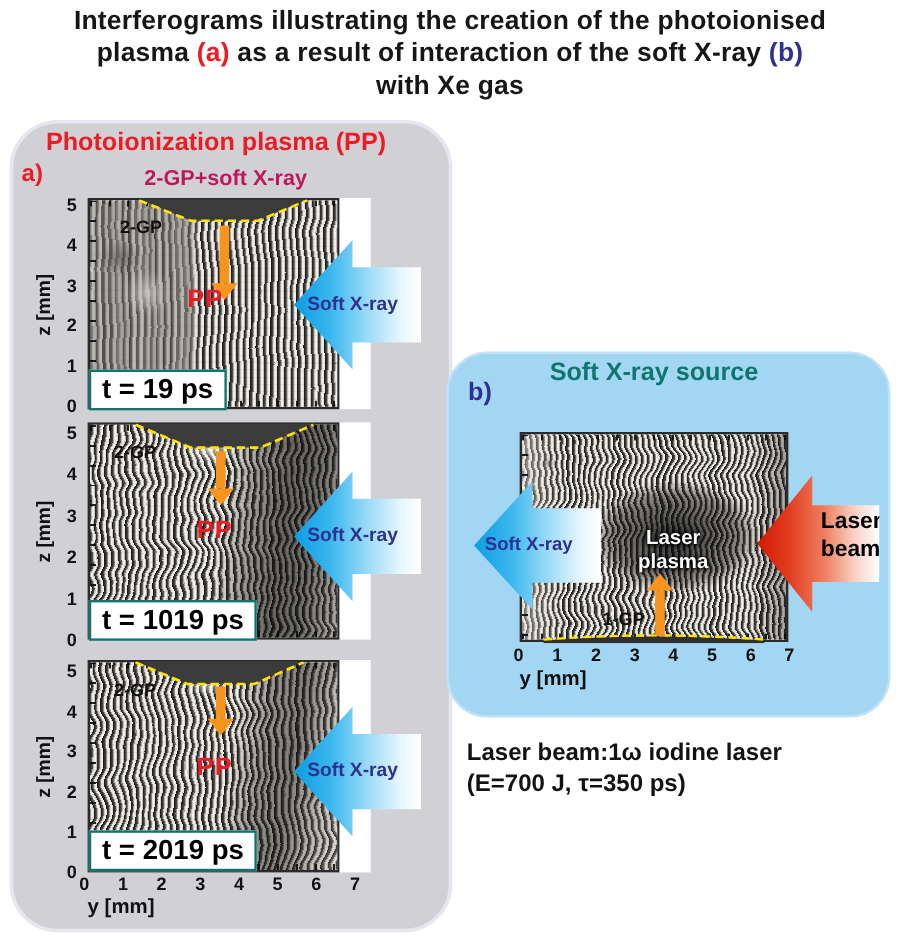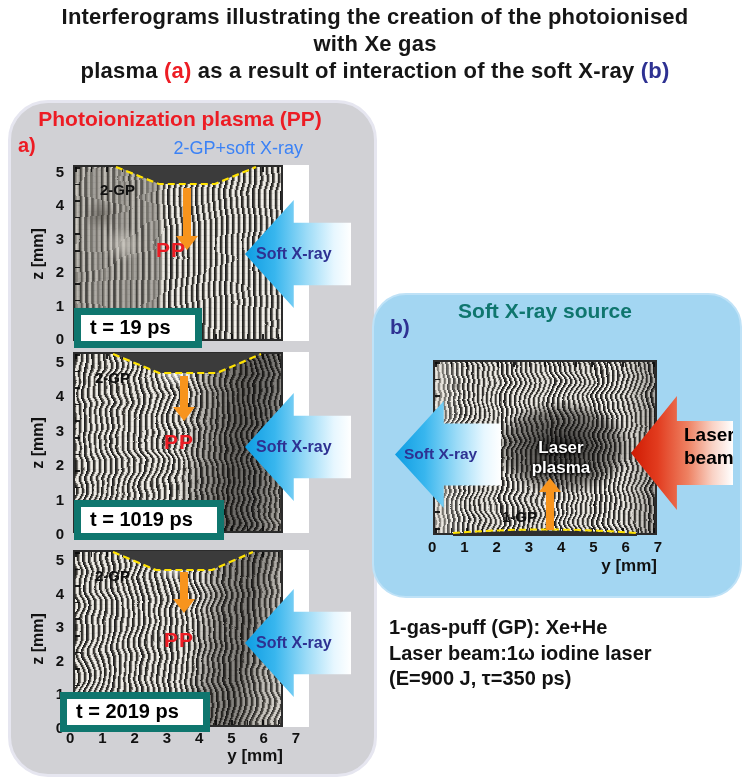--- a/index.html
+++ b/index.html
@@ -14,21 +14,21 @@
              line-height:27px;color:#161616;letter-spacing:.2px;}
 
   
   .panel-a{left:8px;top:100px;width:369px;height:677px;background:#d1d1d5;
            border-radius:40px;border:3px solid #e6e6f0;box-sizing:border-box;z-index:1;}
   .panel-b{left:372px;top:293px;width:370px;height:305px;background:#a3d6f2;
            border-radius:34px;border:2px solid #bfe2f7;box-sizing:border-box;z-index:1;}
 
   .pa-title{left:10px;top:107px;width:340px;text-align:center;font-size:21px;font-weight:bold;color:#ed1c24;z-index:3;}
   .pa-label{left:18px;top:134px;font-size:20px;font-weight:bold;color:#ed1c24;z-index:3;}
-  .pa-sub{left:73px;top:138px;width:230px;text-align:right;font-size:18px;font-weight:normal;color:#3b82f6;z-index:3;}
+  .pa-sub{left:73px;top:138px;width:230px;text-align:center;font-size:18px;font-weight:bold;color:#be185d;z-index:3;}
 
   .pb-title{left:403px;top:299px;width:284px;text-align:center;font-size:21px;font-weight:bold;color:#0f766e;z-index:3;}
   .pb-label{left:390px;top:315px;font-size:21px;font-weight:bold;color:#2e3192;z-index:3;}
   .pb-sub{left:433px;top:328px;width:224px;text-align:center;font-size:18px;font-weight:bold;color:#111;z-index:3;}
 
   
   .frame{position:absolute;overflow:hidden;border:2px solid #2b2b2b;box-sizing:border-box;
          background:#eceae4;z-index:2;}
   .fringes{position:absolute;left:-12px;top:-12px;right:-12px;bottom:-12px;
     background-color:#ece9e2;
@@ -72,27 +72,27 @@
   .tickT{position:absolute;left:0;right:0;top:0;height:5px;
     background:repeating-linear-gradient(to right, rgba(10,10,10,.9) 0 1.6px, rgba(0,0,0,0) 1.6px 15.6px);}
   .wstrip{background:#fff;z-index:2;}
 
   
   .zlab{width:160px;height:18px;text-align:center;transform:rotate(-90deg);
         font-size:16px;font-weight:bold;color:#111;z-index:3;}
   .zticks{width:20px;display:flex;flex-direction:column;justify-content:space-between;
           align-items:flex-end;font-size:15px;font-weight:bold;z-index:3;}
   .xticks{display:flex;justify-content:space-between;font-size:15px;font-weight:bold;z-index:3;}
-  .xlab{text-align:right;font-size:17px;font-weight:bold;z-index:3;}
+  .xlab{text-align:left;font-size:17px;font-weight:bold;z-index:3;}
 
   
   .lbl-gp{font-size:15px;font-weight:bold;color:#101010;z-index:4;}
   .lbl-pp{font-size:21px;font-weight:bold;color:#ed1c24;letter-spacing:1px;z-index:4;}
-  .tbox{background:#fff;border:7px solid #0f766e;color:#000;font-size:20px;font-weight:bold;
-        padding:1px 24px 2px 9px;z-index:4;white-space:nowrap;}
+  .tbox{background:#fff;border:2px solid #0f766e;color:#000;font-size:23px;font-weight:bold;
+        padding:1px 9px 2px 9px;z-index:4;white-space:nowrap;}
   .lplasma{width:80px;text-align:center;color:#fff;font-size:17px;font-weight:bold;line-height:20px;
            text-shadow:0 0 5px #000,0 0 2px #000,0 1px 3px #000;z-index:4;}
 
   
   .xarrow{width:106px;height:108px;z-index:4;
     clip-path:polygon(0 50%, 46% 0, 46% 21%, 100% 21%, 100% 79%, 46% 79%, 46% 100%);
     background:linear-gradient(90deg,#0d9ce2 0%,#38b6ee 28%,#9bdbf7 58%,#e7f7ff 84%,#ffffff 100%);}
   .xarrow .alab{position:absolute;left:11px;top:45px;font-size:16px;font-weight:bold;
                 color:#2e3192;white-space:nowrap;}
   .larrow{width:102px;height:114px;z-index:4;
@@ -133,22 +133,22 @@
       </filter>
       <filter id="wavyb" x="-10%" y="-10%" width="120%" height="120%">
         <feTurbulence type="fractalNoise" baseFrequency="0.012 0.05" numOctaves="2" seed="5" result="n"></feTurbulence>
         <feDisplacementMap in="SourceGraphic" in2="n" scale="14" xChannelSelector="R" yChannelSelector="G"></feDisplacementMap>
       </filter>
     </defs>
   </svg>
 
   <div class="abs fig-title">
     <div><span>Interferograms illustrating the creation of the photoionised</span></div>
+    <div><span>plasma </span><span class="red">(a)</span><span> as a result of interaction of the soft X-ray </span><span class="navy">(b)</span></div>
     <div><span>with Xe gas</span></div>
-    <div><span>plasma </span><span class="red">(a)</span><span> as a result of interaction of the soft X-ray </span><span class="navy">(b)</span></div>
   </div>
 
   <div class="abs panel-a"></div>
   <div class="abs pa-title">Photoionization plasma (PP)</div>
   <div class="abs pa-label">a)</div>
   <div class="abs pa-sub">2-GP+soft X-ray</div>
 
   <div class="frame" style="left:73px;top:165px;width:210px;height:176px;">
     <div class="fringes w1"></div>
     <div class="ovl blur-left"></div>
@@ -227,21 +227,21 @@
   </svg>
   <div class="abs lbl-gp" style="left:95px;top:567px;">2-GP</div>
   <div class="abs oarrow" style="left:173px;top:572px;">
     <div class="shaft" style="top:0;height:27px;"></div>
       <div class="head-d" style="top:27px;"></div>
   </div>
   <div class="abs lbl-pp" style="left:164px;top:628px;">PP</div>
   <div class="abs xarrow" style="left:245px;top:589px;">
     <span class="alab">Soft X-ray</span>
   </div>
-  <div class="abs tbox" style="left:60px;top:692px;">t = 2019 ps</div>
+  <div class="abs tbox" style="left:74px;top:692px;">t = 2019 ps</div>
   <div class="abs zlab" style="left:-42px;top:630px;">z [mm]</div>
   <div class="abs zticks" style="left:44px;top:551px;height:185px;">
     <span>5</span>
     <span>4</span>
     <span>3</span>
     <span>2</span>
     <span>1</span>
     <span>0</span>
   </div>
 
@@ -297,18 +297,17 @@
     <span>2</span>
     <span>3</span>
     <span>4</span>
     <span>5</span>
     <span>6</span>
     <span>7</span>
   </div>
   <div class="abs xlab" style="left:433px;top:556px;width:224px;">y [mm]</div>
 
   <div class="abs legend">
-    <div>1-gas-puff (GP): Xe+He</div>
     <div><span>Laser beam:1</span><span>ω</span><span> iodine laser</span></div>
-    <div><span>(E=900 J, </span><span>τ</span><span>=350 ps)</span></div>
+    <div><span>(E=700 J, </span><span>τ</span><span>=350 ps)</span></div>
   </div>
 
 </div>
 
 </body></html>

